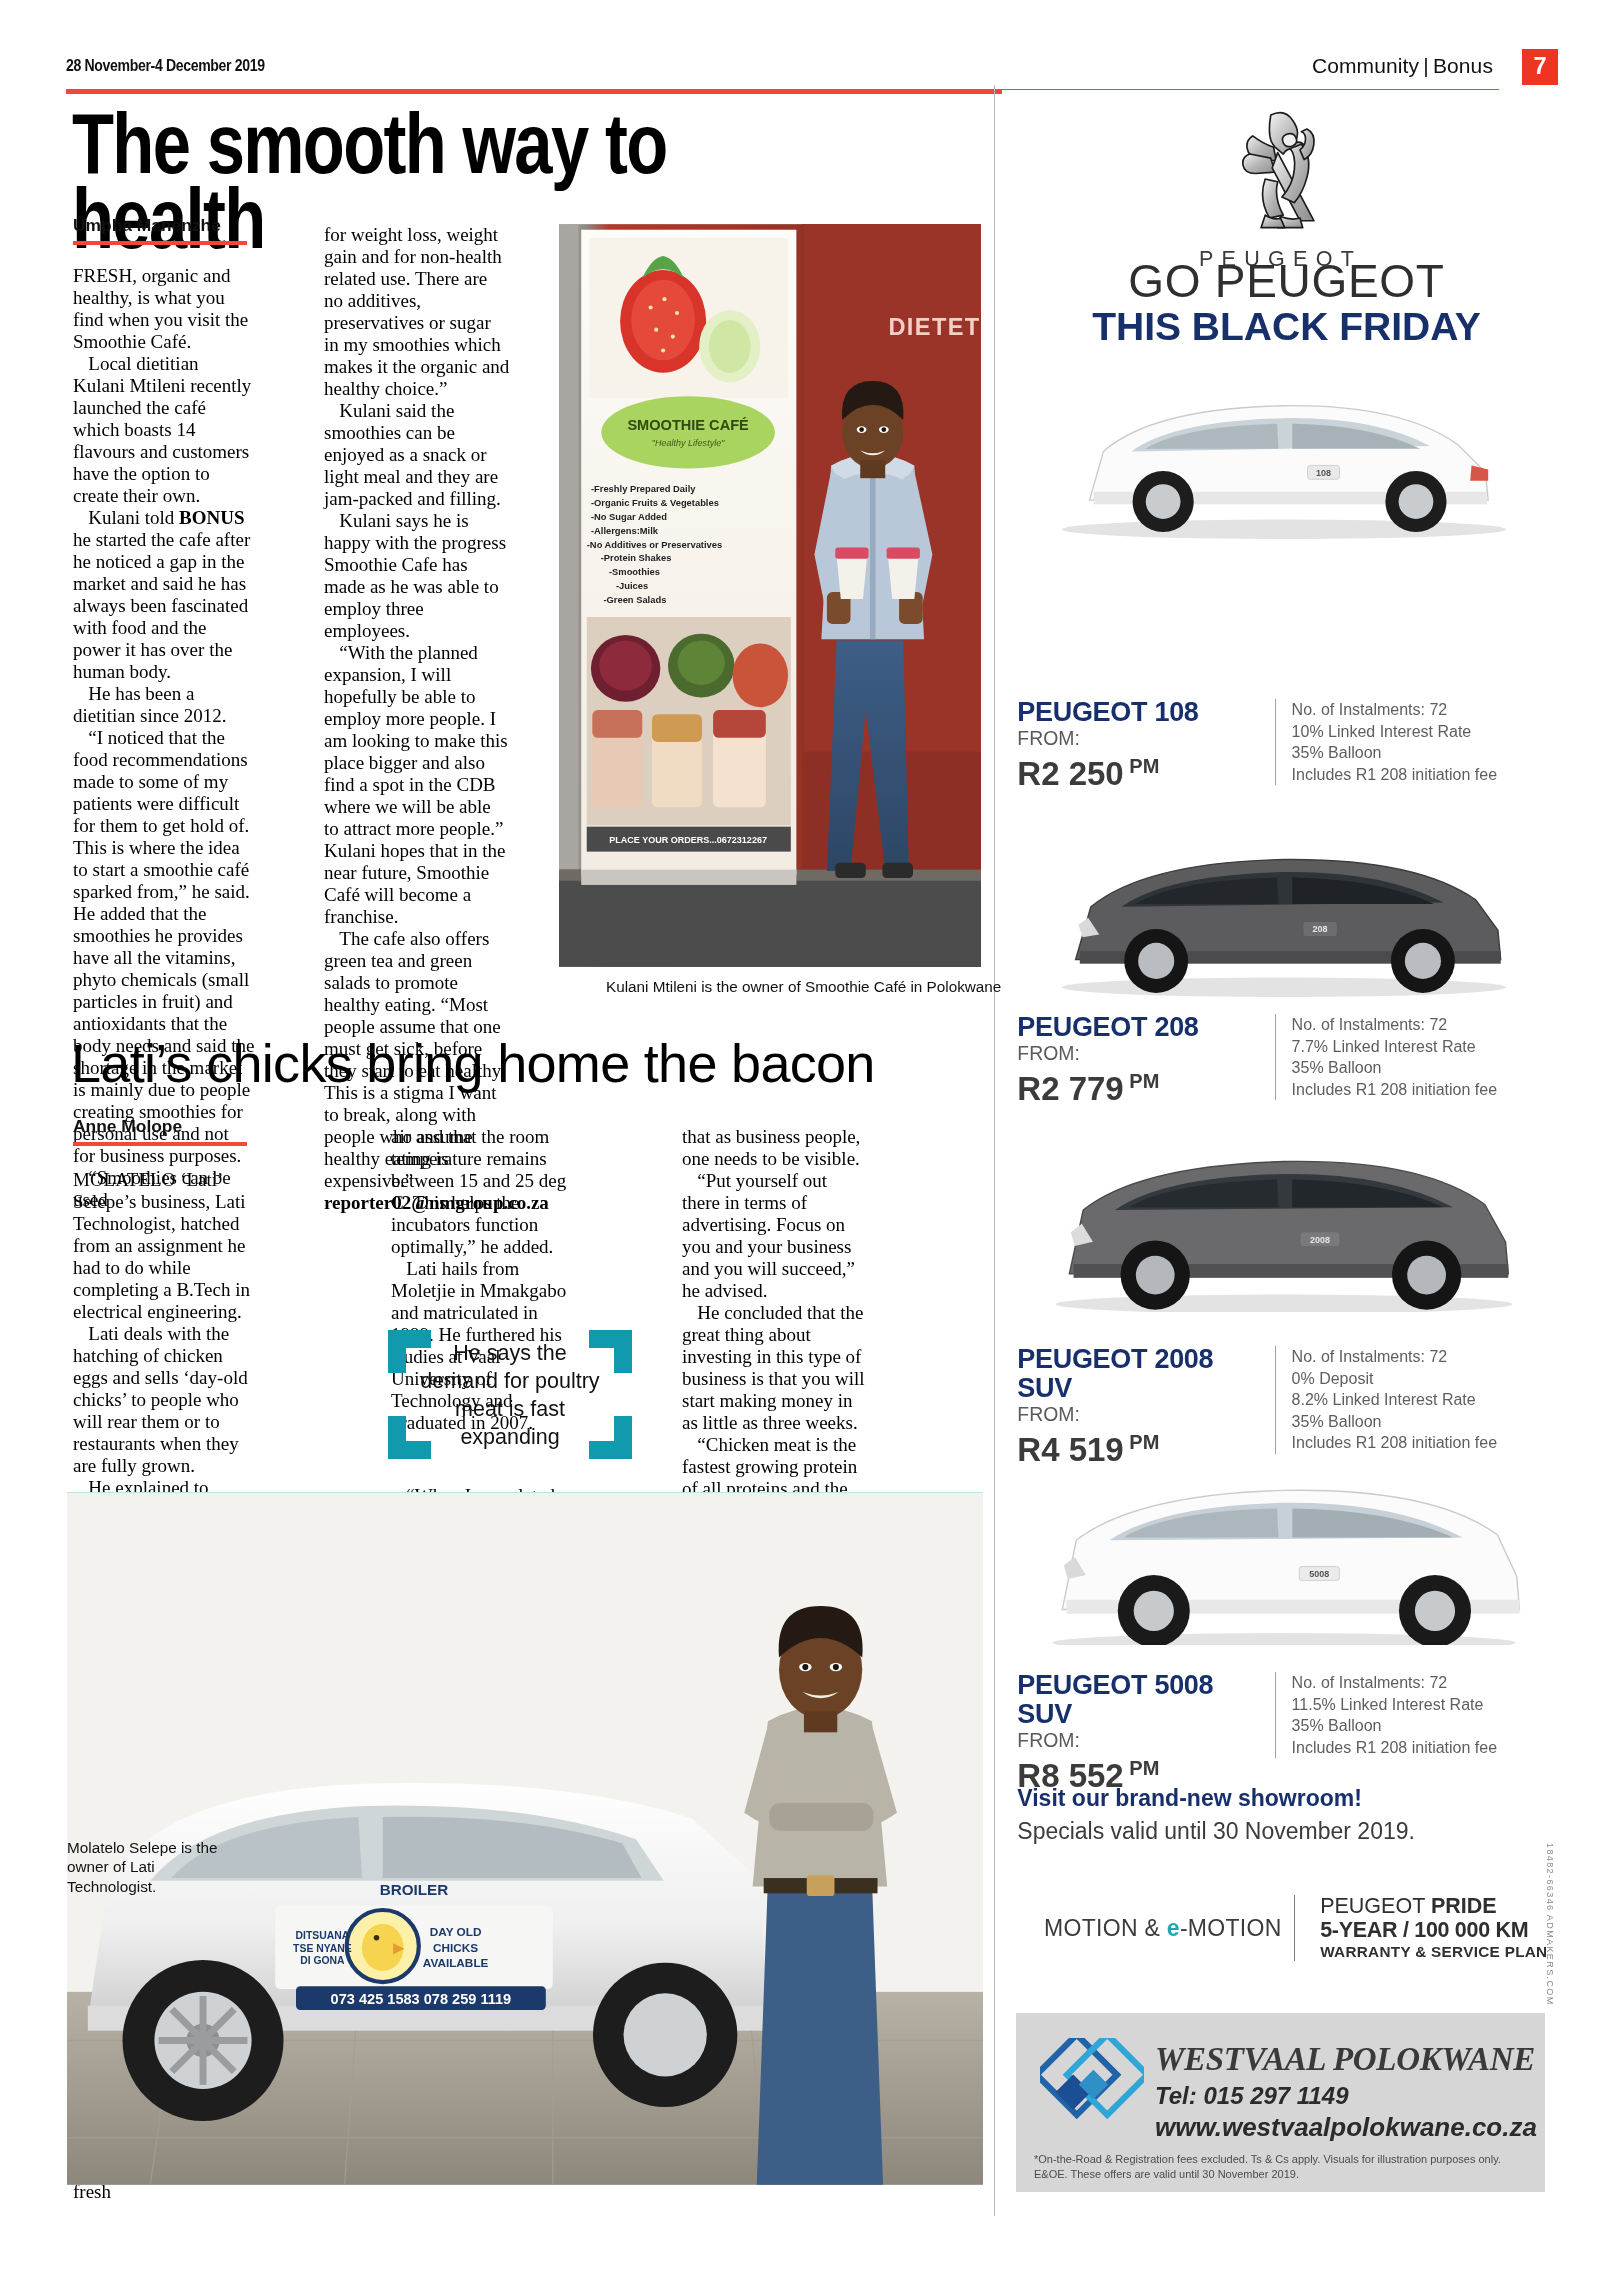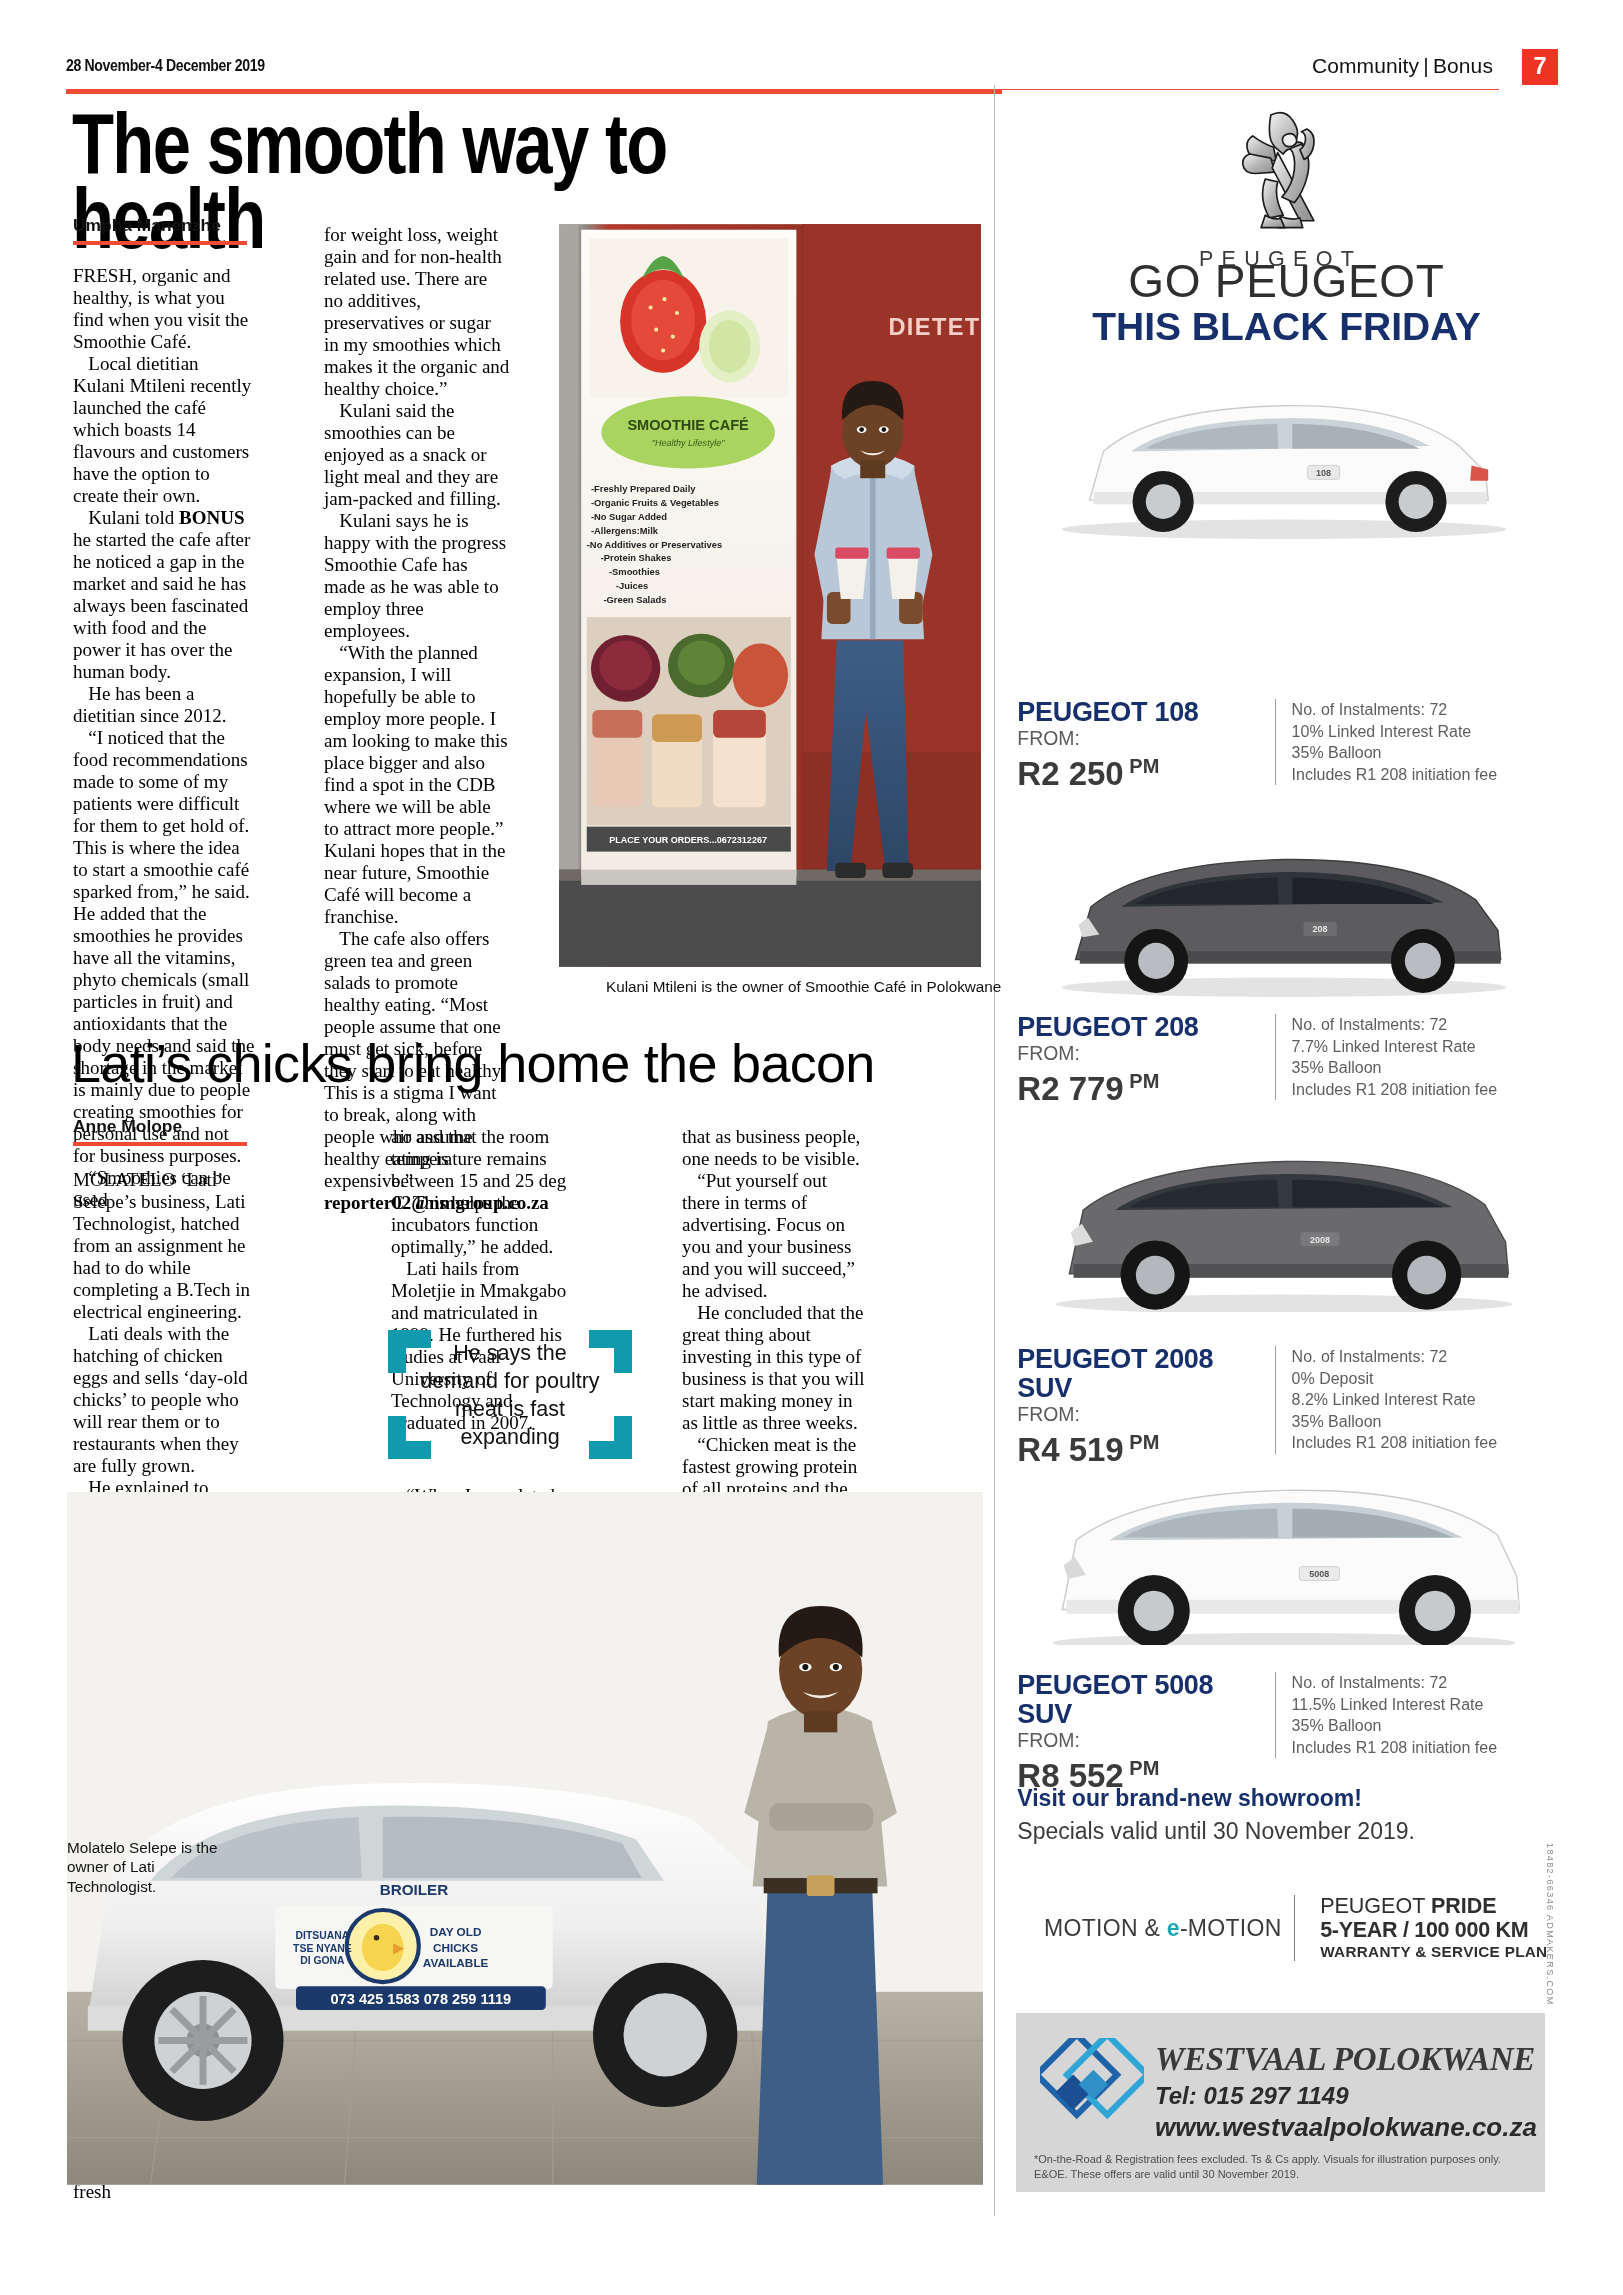--- a/index.html
+++ b/index.html
@@ -122,21 +122,21 @@
   .pq-bl-v { left:0; bottom:0; }
   .pq-bl-h { left:0; bottom:0; }
   .pq-brv  { right:0; bottom:0; }
   .pq-brh  { right:0; bottom:0; }
 
   .cap2 { position:absolute; left:67px; top:1838px; width:180px; }
 
   
   .photo2 {
     position:absolute; left:67px; top:1492px; width:916px; height:693px;
-    overflow:hidden; background:#e5e5e5;
+    overflow:hidden; background:#14b8a6;
   }
 
   
   .ad { position:absolute; left:1002px; top:90px; width:557px; height:2124px; background:#fff; }
 
   .ad-logo { position:absolute; left:0; top:14px; width:557px; text-align:center; }
   .lion { display:block; margin:0 auto; }
   .peugeot-word {
     margin-top:11px;
     font-family:"Liberation Sans", sans-serif;

